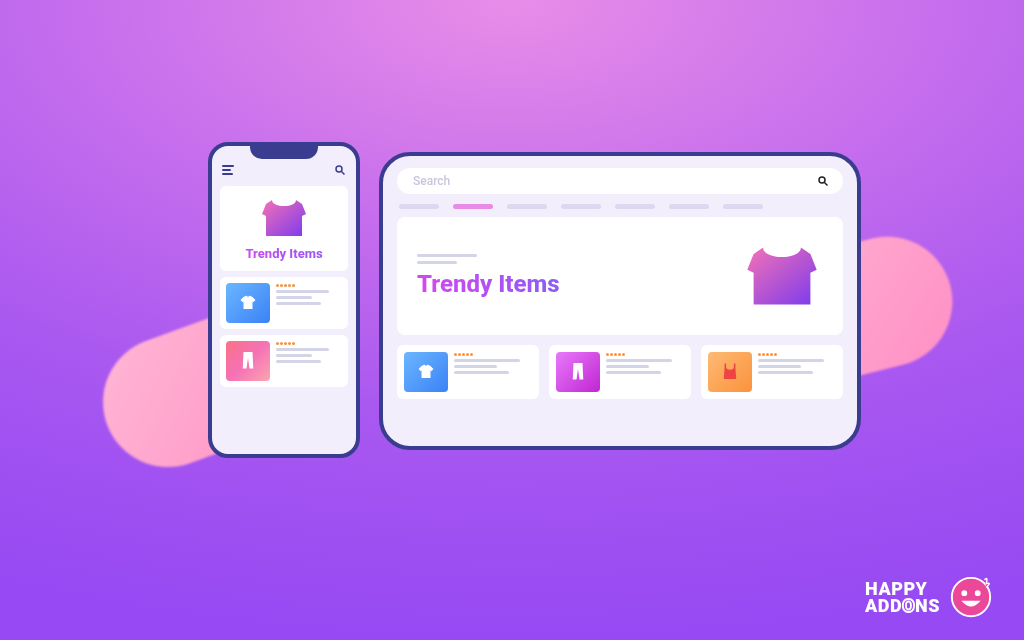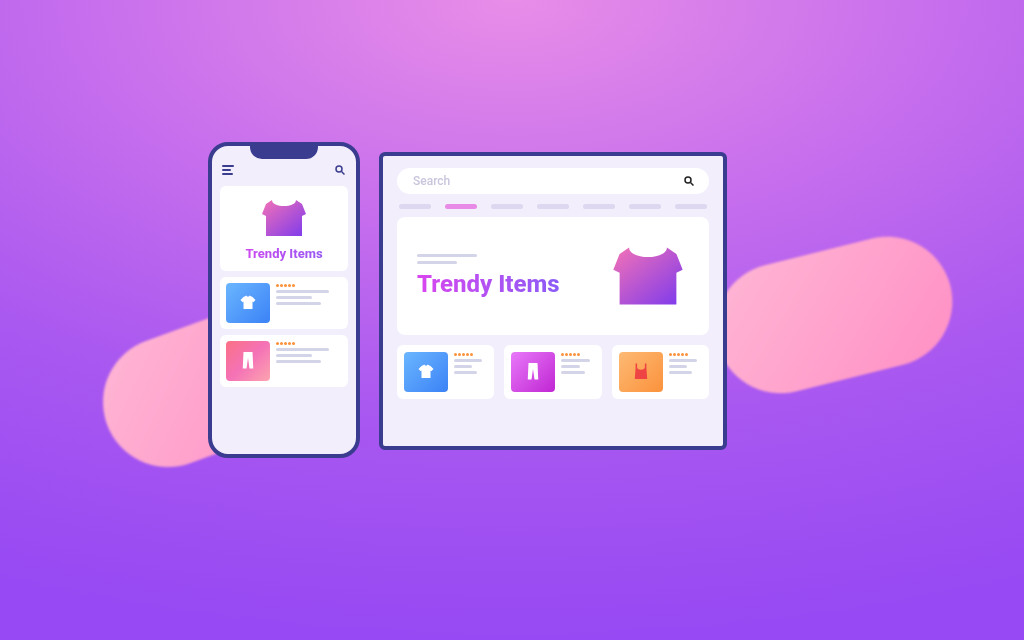--- a/index.html
+++ b/index.html
@@ -22,21 +22,21 @@
 .phone-hero .sweater{margin:0 auto;display:block}
 .phone-hero .trendy{font-size:13px;font-weight:800;text-align:center;margin-top:6px;background:linear-gradient(90deg,#d946ef,#8b5cf6);-webkit-background-clip:text;background-clip:text;-webkit-text-fill-color:transparent}
 .phone-card{margin:6px 8px;background:#fff;border-radius:6px;padding:6px;display:flex;gap:6px}
 .phone-thumb{width:44px;height:40px;border-radius:4px;display:flex;align-items:center;justify-content:center}
 .phone-info{flex:1;display:flex;flex-direction:column;gap:3px;padding-top:1px}
 .stars{display:flex;gap:1px}
 .stars span{width:3px;height:3px;border-radius:50%;background:#fb923c}
 .bar{height:3px;border-radius:2px;background:#d4d4e8}
 
 
-.tablet{position:absolute;left:379px;top:152px;width:348px;height:298px;background:#f2eefc;border:4px solid #3a3c8f;border-radius:6px;padding:12px 14px}
+.tablet{position:absolute;left:379px;top:152px;width:482px;height:298px;background:#f2eefc;border:4px solid #3a3c8f;border-radius:31px;padding:12px 14px}
 .search-bar{background:#fff;border-radius:20px;height:26px;display:flex;align-items:center;padding:0 14px 0 16px;justify-content:space-between}
 .search-text{color:#c9c5dd;font-size:12px;font-weight:500}
 .tabs{display:flex;gap:14px;margin:10px 2px 8px}
 .tab{width:40px;height:5px;border-radius:3px;background:#ddd7ef}
 .tab.active{background:#e78be6}
 .tablet-hero{background:#fff;border-radius:8px;padding:16px 20px;display:flex;align-items:center;justify-content:space-between;height:118px}
 .hero-left{display:flex;flex-direction:column;gap:6px}
 .hero-lines{display:flex;flex-direction:column;gap:4px}
 .hline{height:3px;border-radius:2px;background:#d4d4e8}
 .hero-title{font-size:24px;font-weight:800;background:linear-gradient(90deg,#d946ef,#8b5cf6);-webkit-background-clip:text;background-clip:text;-webkit-text-fill-color:transparent}
@@ -224,14 +224,28 @@
               <span></span>
             </div>
           <div class="bar" style="width:85%"></div>
           <div class="bar" style="width:55%"></div>
           <div class="bar" style="width:70%"></div>
         </div>
       </div>
     </div>
   </div>
 
+  <div class="logo">
+    <div class="logo-text">
+      <div>HAPPY</div>
+      <div><span>ADD</span><span class="accent">O</span><span>NS</span></div>
+    </div>
+    <svg class="logo-face" viewBox="0 0 48 48">
+      <circle cx="24" cy="24" r="20" fill="#ec4899"></circle>
+      <circle cx="24" cy="24" r="20" fill="none" stroke="#fff" stroke-width="2"></circle>
+      <circle cx="17" cy="20" r="3" fill="#fff"></circle>
+      <circle cx="31" cy="20" r="3" fill="#fff"></circle>
+      <path d="M14 28 Q24 40 34 28" fill="#fff"></path>
+      <path d="M38 6 Q42 2 40 10 Q46 8 40 14" fill="#ec4899" stroke="#fff" stroke-width="1.5"></path>
+    </svg>
+  </div>
 
 </div>
 
 </body></html>

